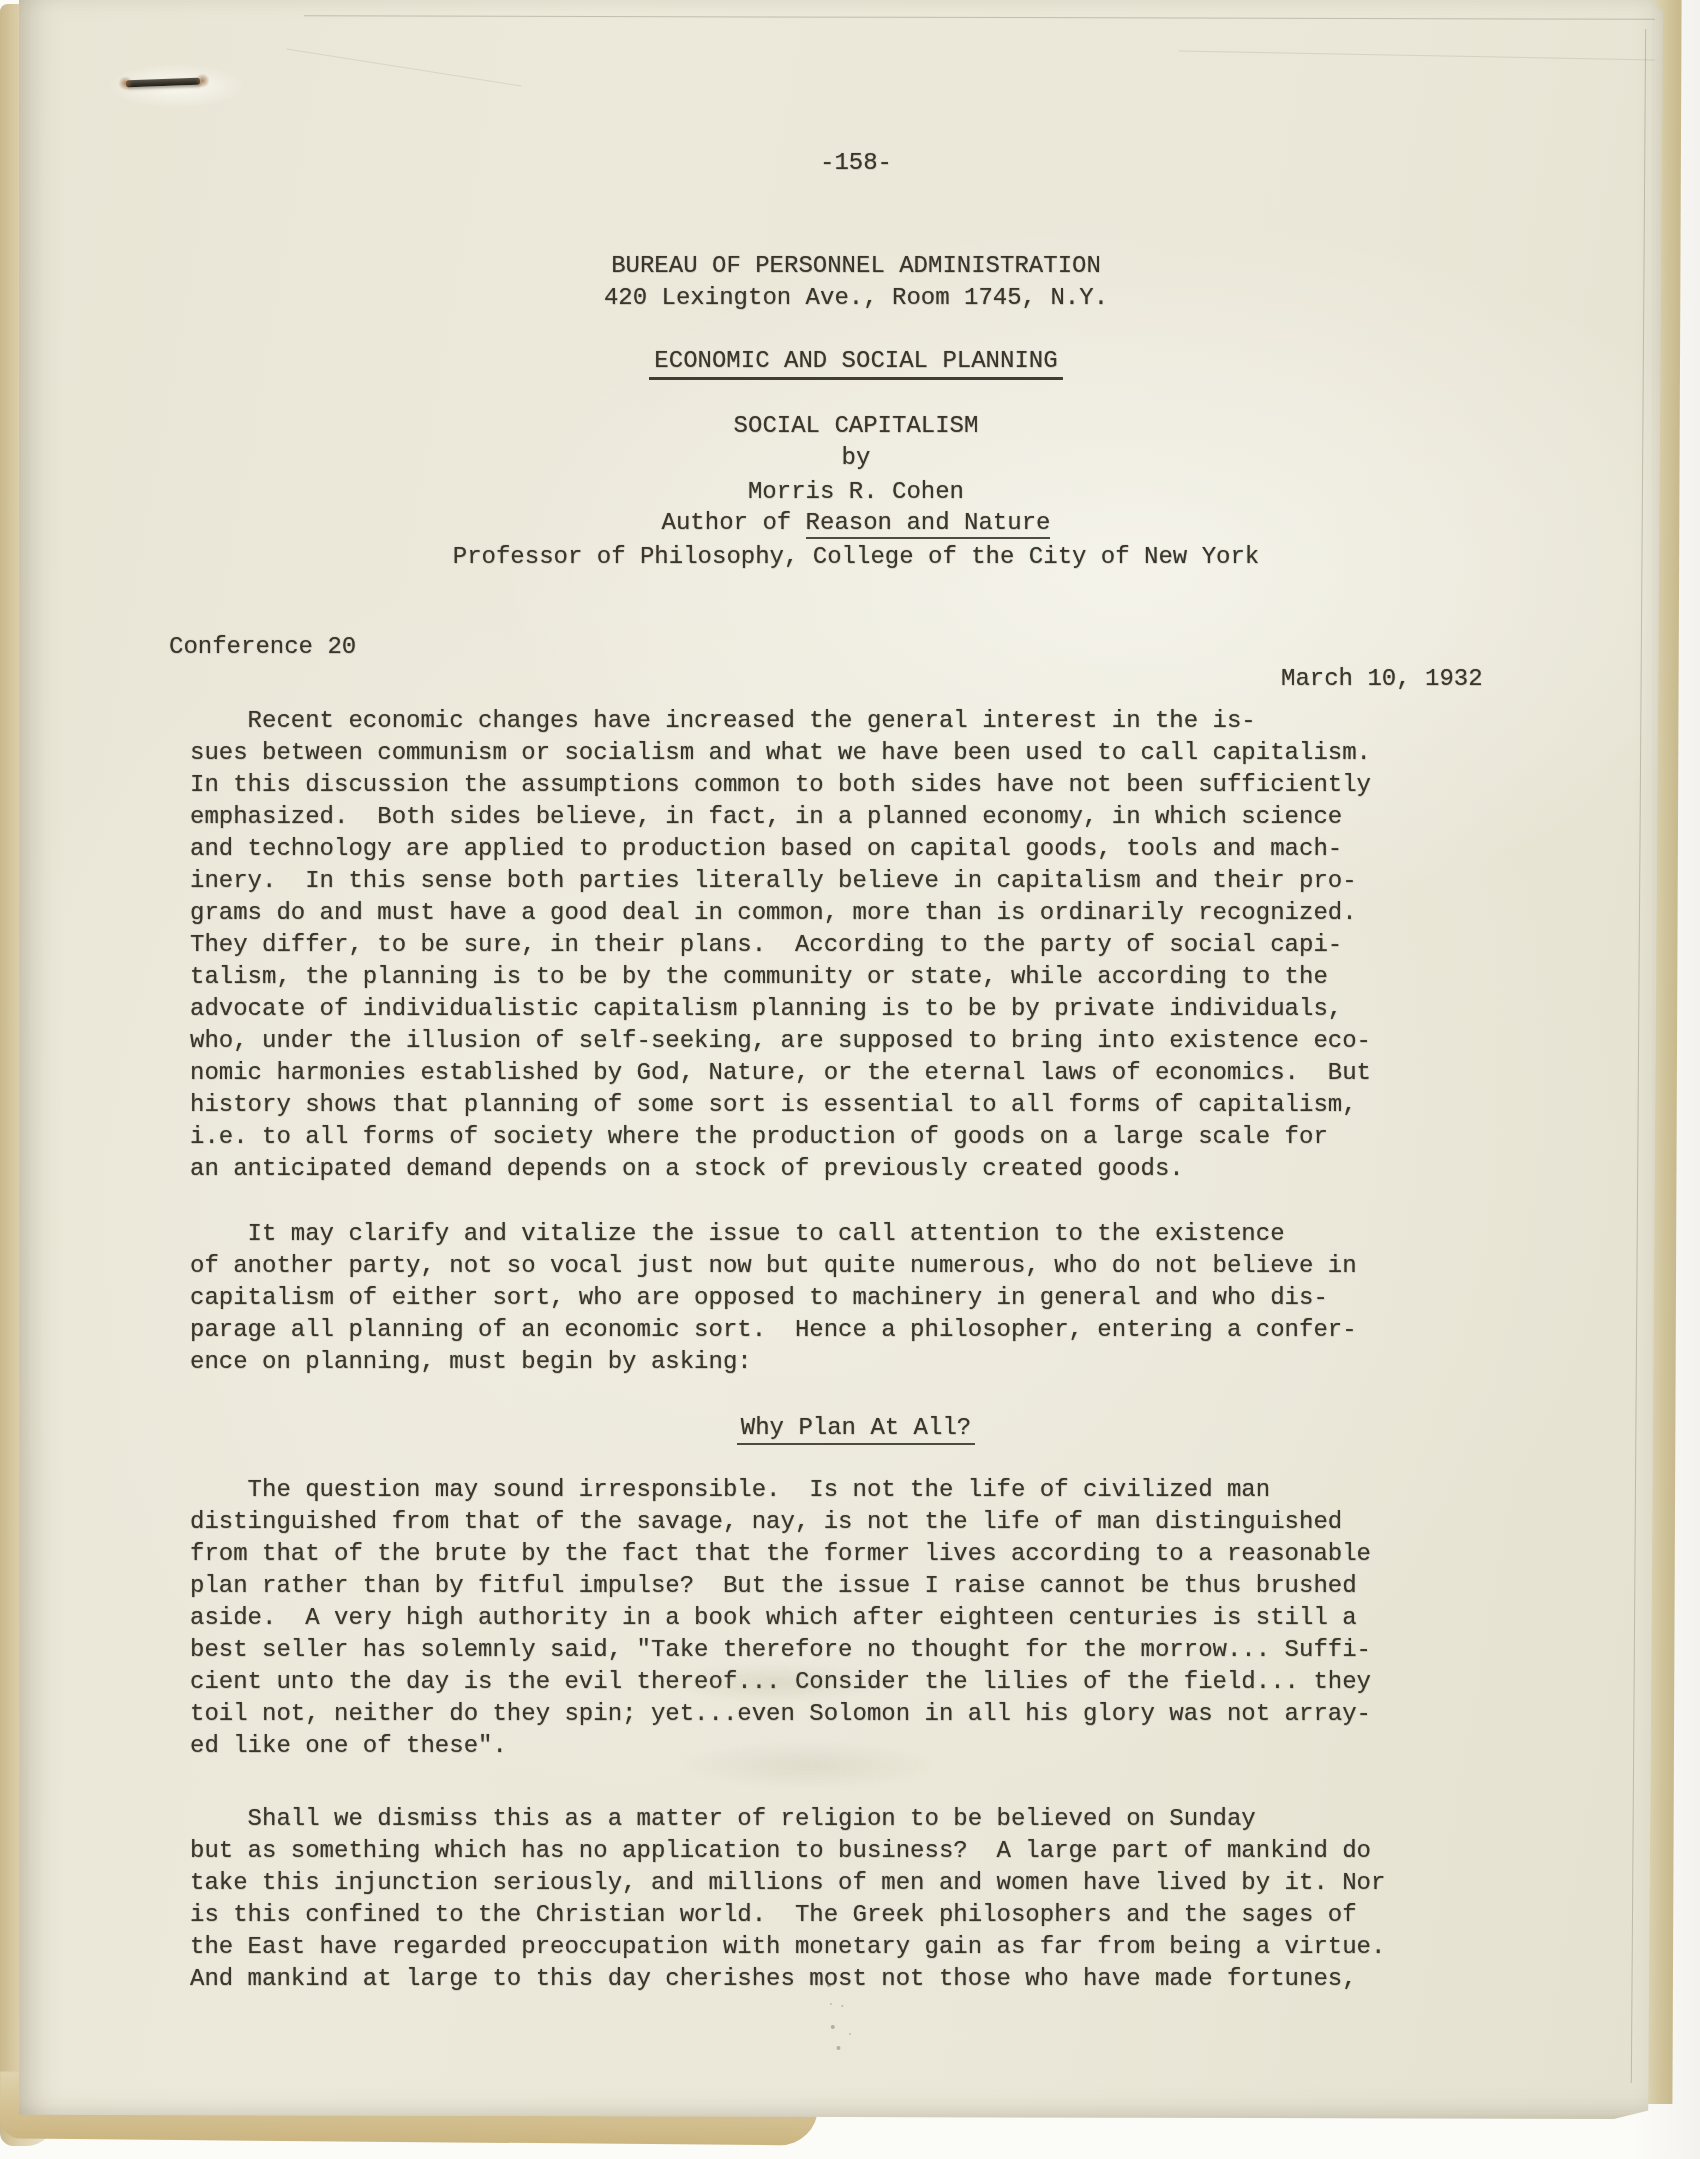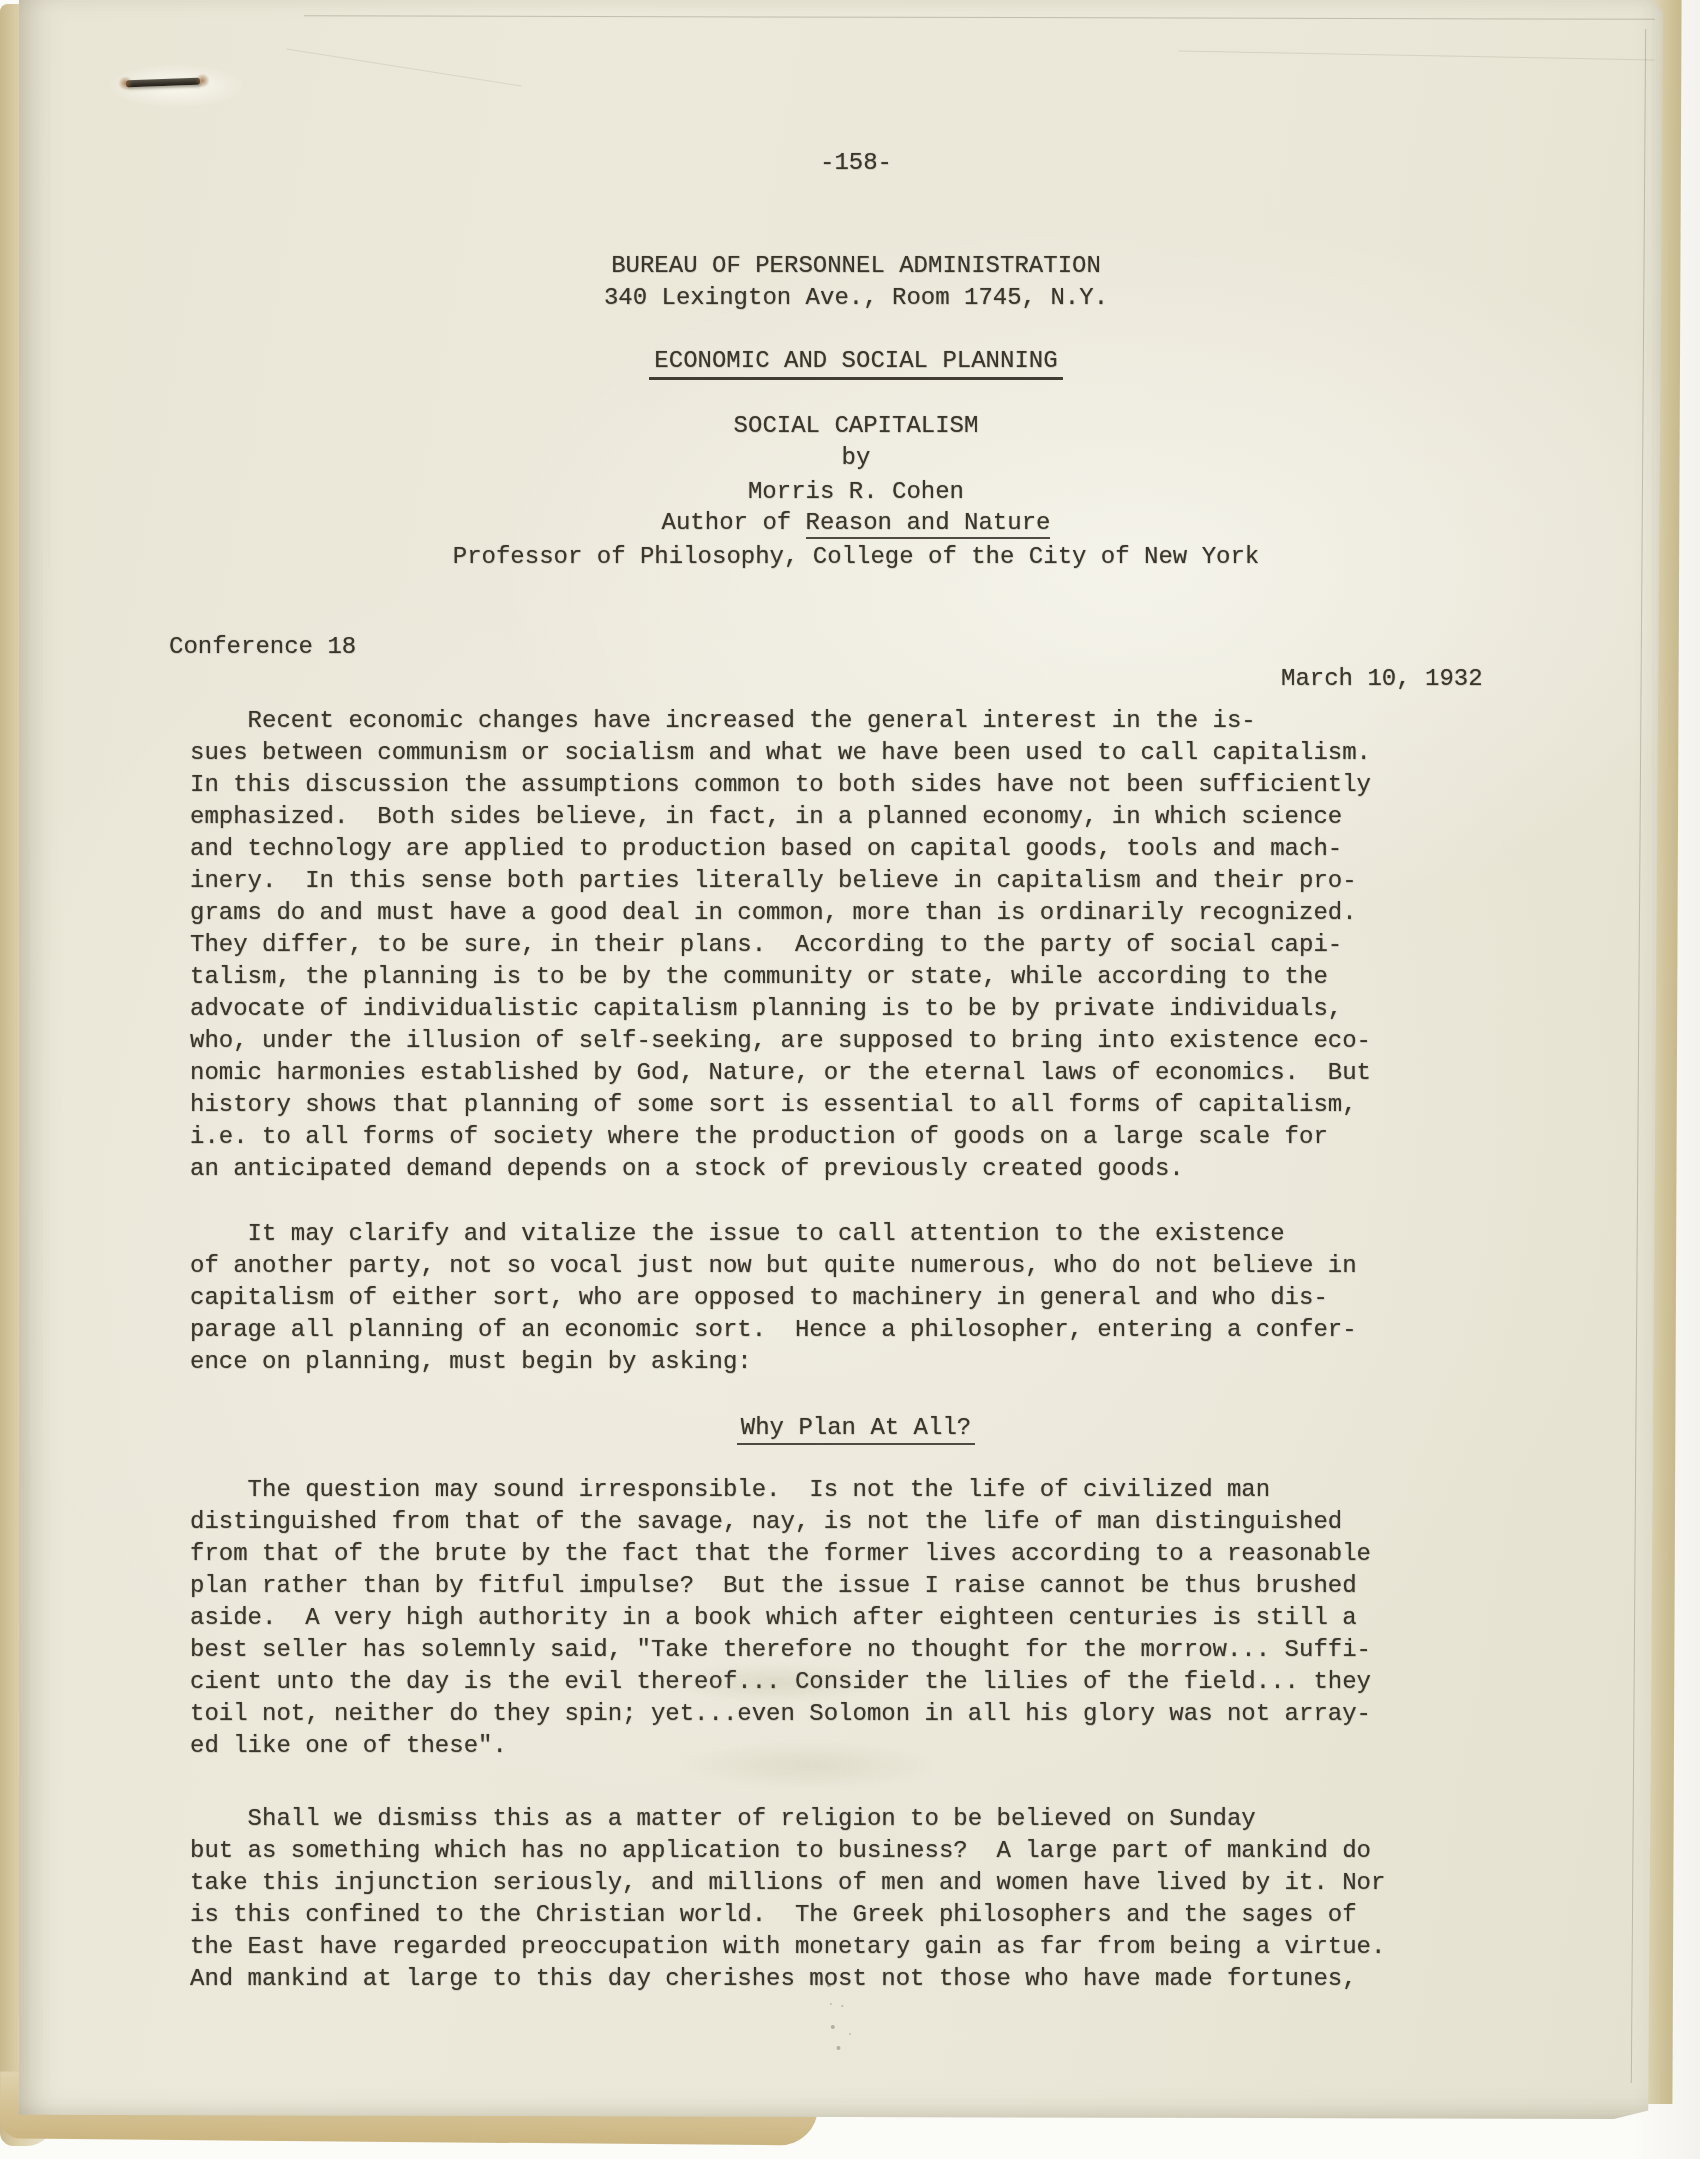--- a/index.html
+++ b/index.html
@@ -95,32 +95,32 @@
 
     <div class="smudge s1"></div>
     <div class="smudge s2"></div>
     <div class="speckles"></div>
 
     <div class="typed">
 
       <div class="abs center" style="top:147px">-158-</div>
 
       <div class="abs center" style="top:250px">BUREAU OF PERSONNEL ADMINISTRATION</div>
-      <div class="abs center" style="top:282px">340 Lexington Ave., Room 1745, N.Y.</div>
+      <div class="abs center" style="top:282px">420 Lexington Ave., Room 1745, N.Y.</div>
 
       <div class="abs center" style="top:345px"><span class="u3">ECONOMIC AND SOCIAL PLANNING</span></div>
 
       <div class="abs center" style="top:442px">by</div>
       <div class="abs center" style="top:410px">SOCIAL CAPITALISM</div>
       <div class="abs center" style="top:476px">Morris R. Cohen</div>
       <div class="abs center" style="top:541px">Professor of Philosophy, College of the City of New York</div>
       <div class="abs center" style="top:507px"><span>Author of </span><span class="ub">Reason and Nature</span></div>
 
       <div class="abs" style="top:599px">
-        <span style="position:absolute;left:-21px">Conference 18</span>
+        <span style="position:absolute;left:-21px">Conference 20</span>
         <span style="position:absolute;left:1091px">March 10, 1932</span>
       </div>
 
       <div class="abs para" style="top:705px"><div class="tline">    Recent economic changes have increased the general interest in the is-</div><div class="tline">sues between communism or socialism and what we have been used to call capitalism.</div><div class="tline">In this discussion the assumptions common to both sides have not been sufficiently</div><div class="tline">emphasized.  Both sides believe, in fact, in a planned economy, in which science</div><div class="tline">and technology are applied to production based on capital goods, tools and mach-</div><div class="tline">inery.  In this sense both parties literally believe in capitalism and their pro-</div><div class="tline">grams do and must have a good deal in common, more than is ordinarily recognized.</div><div class="tline">They differ, to be sure, in their plans.  According to the party of social capi-</div><div class="tline">talism, the planning is to be by the community or state, while according to the</div><div class="tline">advocate of individualistic capitalism planning is to be by private individuals,</div><div class="tline">who, under the illusion of self-seeking, are supposed to bring into existence eco-</div><div class="tline">nomic harmonies established by God, Nature, or the eternal laws of economics.  But</div><div class="tline">history shows that planning of some sort is essential to all forms of capitalism,</div><div class="tline">i.e. to all forms of society where the production of goods on a large scale for</div><div class="tline">an anticipated demand depends on a stock of previously created goods.</div></div>
 
       <div class="abs para" style="top:1218px"><div class="tline">    It may clarify and vitalize the issue to call attention to the existence</div><div class="tline">of another party, not so vocal just now but quite numerous, who do not believe in</div><div class="tline">capitalism of either sort, who are opposed to machinery in general and who dis-</div><div class="tline">parage all planning of an economic sort.  Hence a philosopher, entering a confer-</div><div class="tline">ence on planning, must begin by asking:</div></div>
 
       <div class="abs center" style="top:1412px"><span class="u2">Why Plan At All?</span></div>
 
       <div class="abs para" style="top:1474px"><div class="tline">    The question may sound irresponsible.  Is not the life of civilized man</div><div class="tline">distinguished from that of the savage, nay, is not the life of man distinguished</div><div class="tline">from that of the brute by the fact that the former lives according to a reasonable</div><div class="tline">plan rather than by fitful impulse?  But the issue I raise cannot be thus brushed</div><div class="tline">aside.  A very high authority in a book which after eighteen centuries is still a</div><div class="tline">best seller has solemnly said, "Take therefore no thought for the morrow... Suffi-</div><div class="tline">cient unto the day is the evil thereof... Consider the lilies of the field... they</div><div class="tline">toil not, neither do they spin; yet...even Solomon in all his glory was not array-</div><div class="tline">ed like one of these".</div></div>

